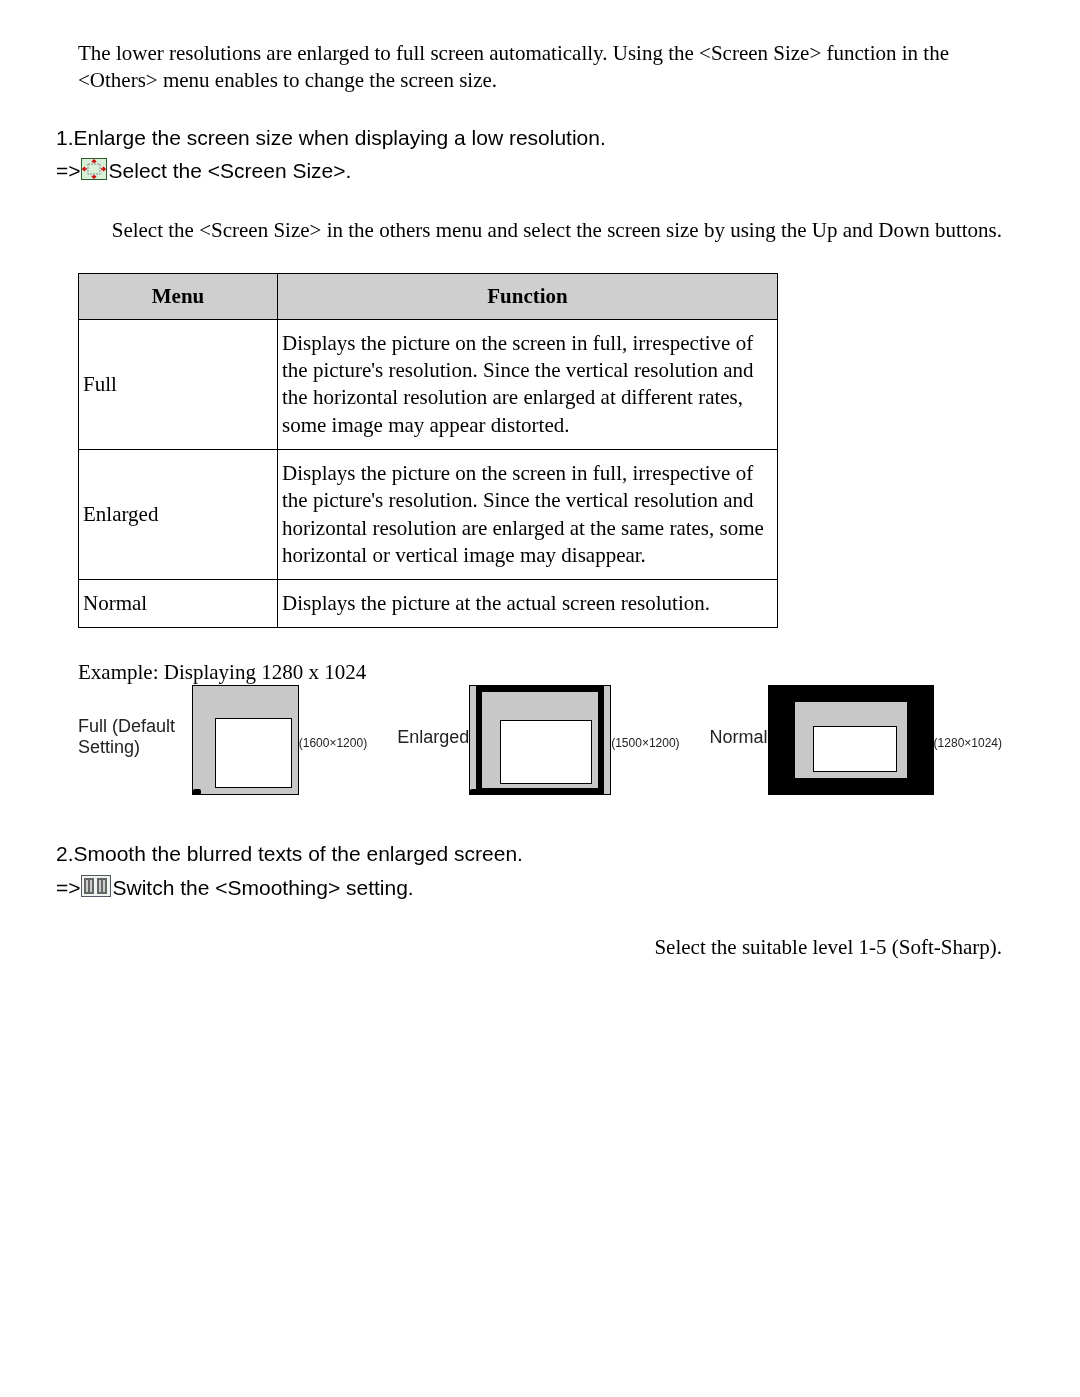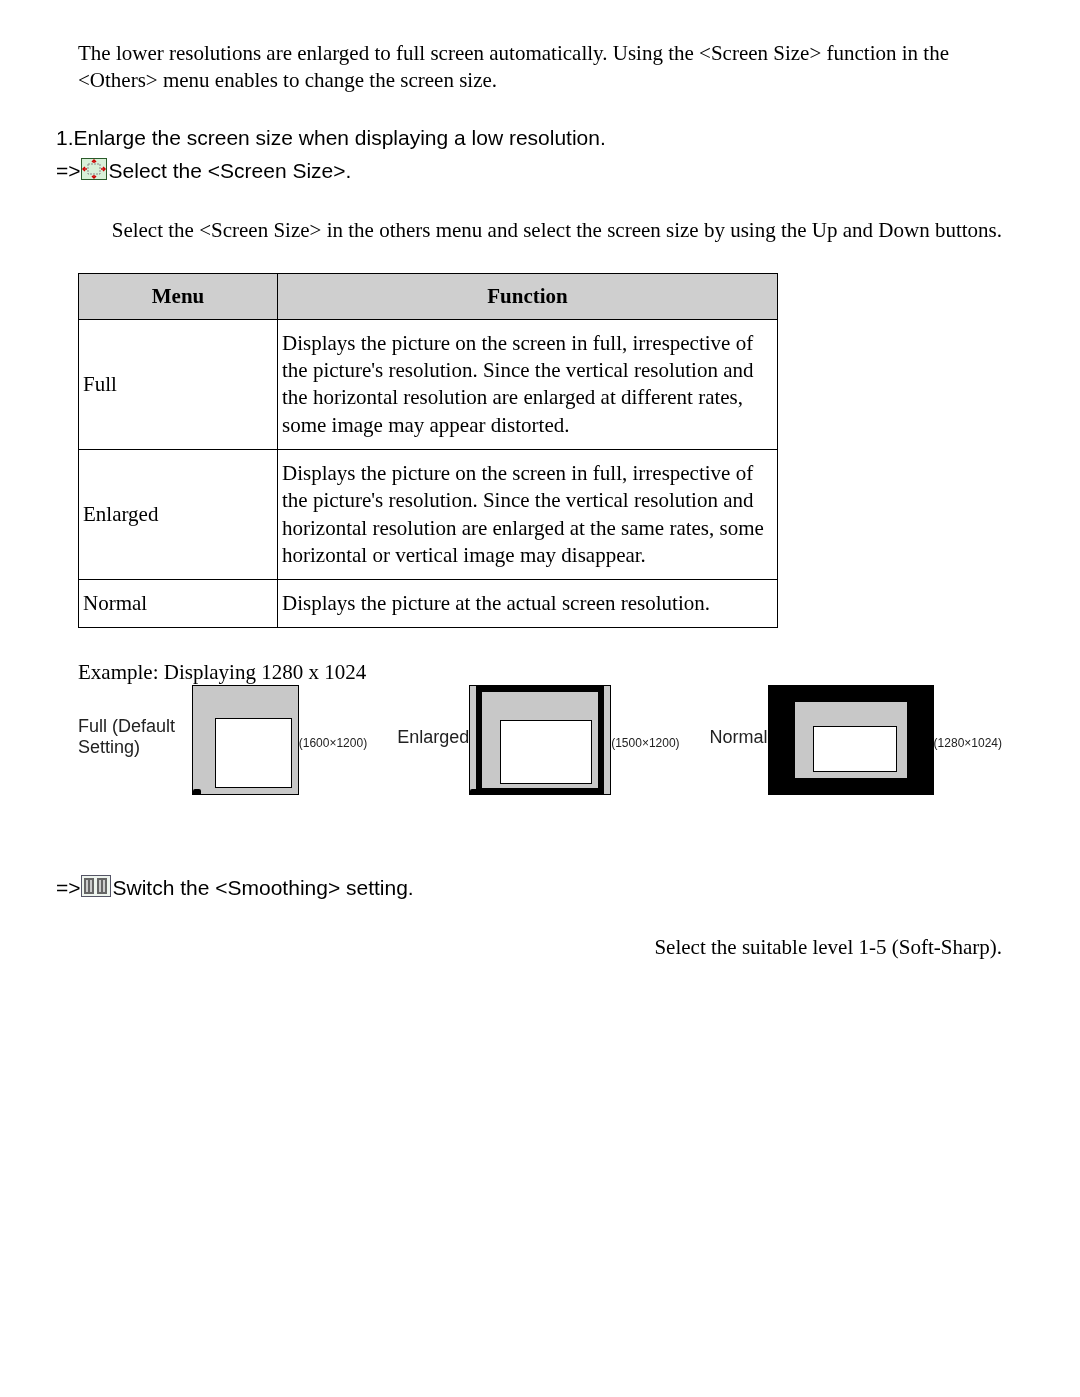--- a/index.html
+++ b/index.html
@@ -226,21 +226,21 @@
       <div class="black-inset"></div>
       <div class="gray-inner"></div>
       <div class="inner-white"></div>
       <div class="stand-dot"></div>
     </div>
     <div class="dia-caption">(1280×1024)</div>
   </div>
 </div>
 
 <div class="section-heading">
-  <br>
+  <span>2.Smooth the blurred texts of the enlarged screen.</span><br>
   <span class="arrow">=&gt;</span><span class="inline-icon"><svg width="30" height="22" viewBox="0 0 30 22">
         <rect x="0.5" y="0.5" width="29" height="21" fill="#eef4ee" stroke="#556"></rect>
         <rect x="3" y="3" width="10" height="16" fill="#666"></rect>
         <rect x="5" y="5" width="2" height="12" fill="#ccc"></rect>
         <rect x="9" y="5" width="2" height="12" fill="#ccc"></rect>
         <rect x="16" y="3" width="10" height="16" fill="#666"></rect>
         <rect x="18" y="5" width="2" height="12" fill="#ccc"></rect>
         <rect x="22" y="5" width="2" height="12" fill="#ccc"></rect>
       </svg></span><span>Switch the &lt;Smoothing&gt; setting.</span>
 </div>

